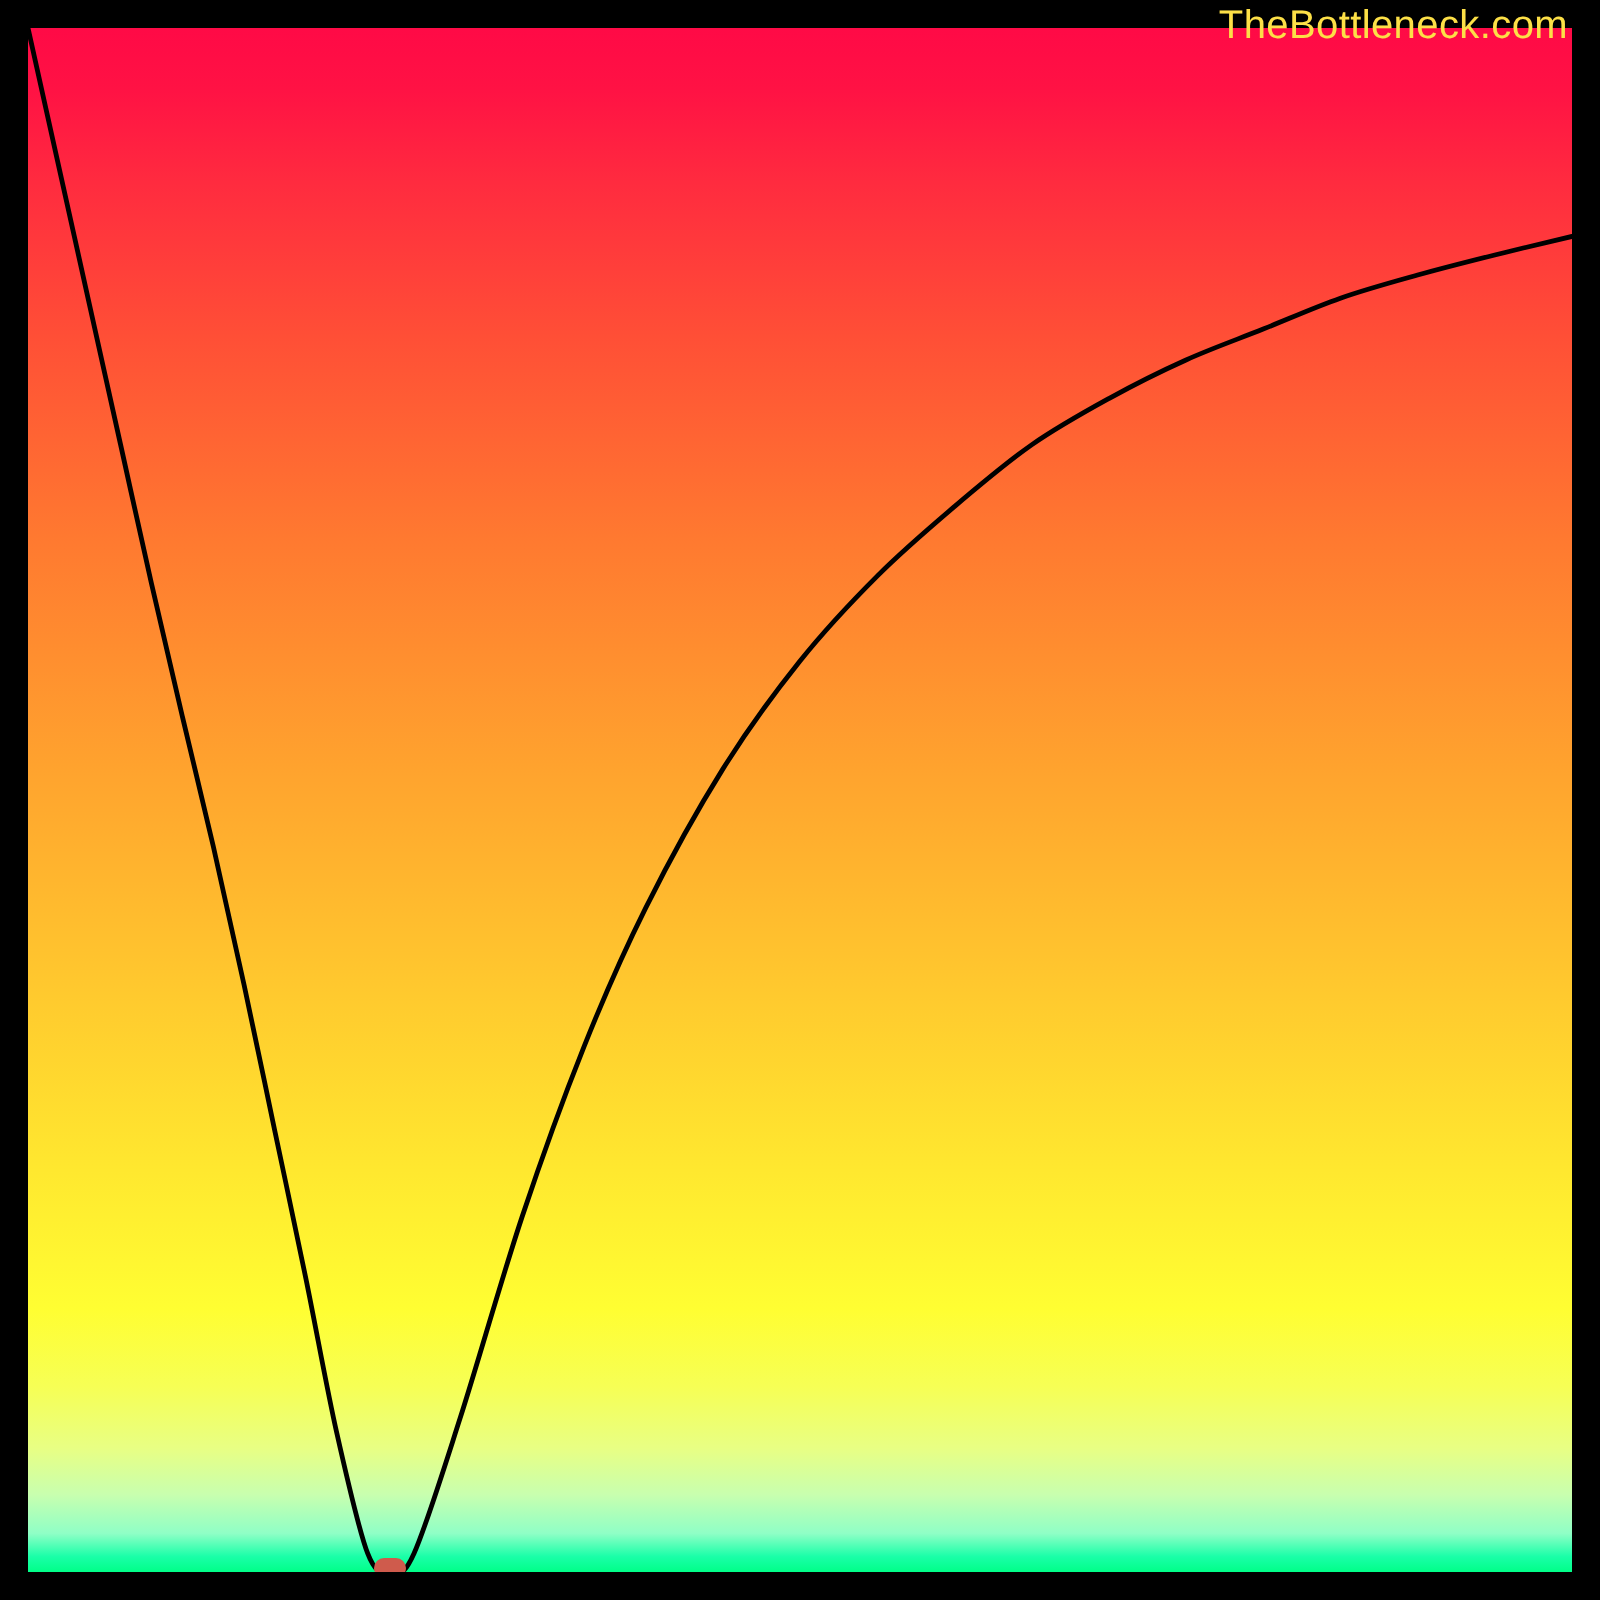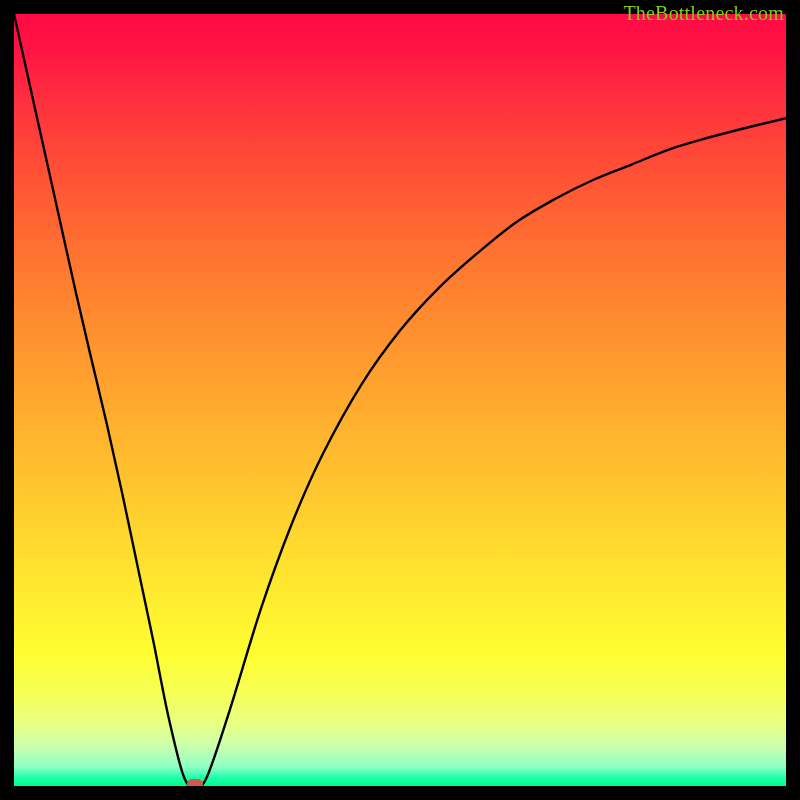--- a/index.html
+++ b/index.html
@@ -59,25 +59,24 @@
     position: absolute;
     width: 16px;
     height: 10px;
     background: #cf5b4c;
     border-radius: 5px;
   }
   .watermark {
     position: absolute;
     top: 2px;
     right: 16px;
-    color: #84cc16;
+    color: #fde047;
     font-size: 20px;
     font-weight: 500;
     letter-spacing: 0.2px;
-    font-family: Liberation Serif, serif;
   }
 </style>
 </head>
 <body>
 
 <div class="frame">
   <div class="plot-area">
     <div class="gradient-bg"></div>
     <svg class="curve" viewBox="0 0 772 772" preserveAspectRatio="none">
       <path id="curve-path" fill="none" stroke="#000" stroke-width="2.4" stroke-linecap="round" stroke-linejoin="round" d="M 0.00 0.00 C 2.57 11.58, 10.29 46.32, 15.44 69.48 C 20.59 92.64, 25.73 115.80, 30.88 138.96 C 36.03 162.12, 41.17 185.28, 46.32 208.44 C 51.47 231.60, 56.61 255.27, 61.76 277.92 C 66.91 300.57, 72.05 322.44, 77.20 344.31 C 82.35 366.19, 87.49 386.77, 92.64 409.16 C 97.79 431.55, 102.93 454.84, 108.08 478.64 C 113.23 502.44, 118.37 527.53, 123.52 551.98 C 128.67 576.43, 133.81 600.23, 138.96 625.32 C 144.11 650.41, 149.25 679.62, 154.40 702.52 C 159.55 725.42, 165.34 751.16, 169.84 762.74 C 174.34 774.32, 177.56 772.00, 181.42 772.00 C 185.28 772.00, 187.21 775.60, 193.00 762.74 C 198.79 749.87, 207.15 722.85, 216.16 694.80 C 225.17 666.75, 236.75 625.32, 247.04 594.44 C 257.33 563.56, 267.63 535.25, 277.92 509.52 C 288.21 483.79, 297.22 463.20, 308.80 440.04 C 320.38 416.88, 334.53 391.15, 347.40 370.56 C 360.27 349.97, 373.13 332.60, 386.00 316.52 C 398.87 300.44, 411.73 286.93, 424.60 274.06 C 437.47 261.19, 450.33 250.26, 463.20 239.32 C 476.07 228.38, 488.93 217.45, 501.80 208.44 C 514.67 199.43, 527.53 192.36, 540.40 185.28 C 553.27 178.20, 566.13 171.77, 579.00 165.98 C 591.87 160.19, 604.73 155.69, 617.60 150.54 C 630.47 145.39, 643.33 139.60, 656.20 135.10 C 669.07 130.60, 681.93 127.12, 694.80 123.52 C 707.67 119.92, 720.53 116.70, 733.40 113.48 C 746.27 110.27, 765.57 105.76, 772.00 104.22"></path>

